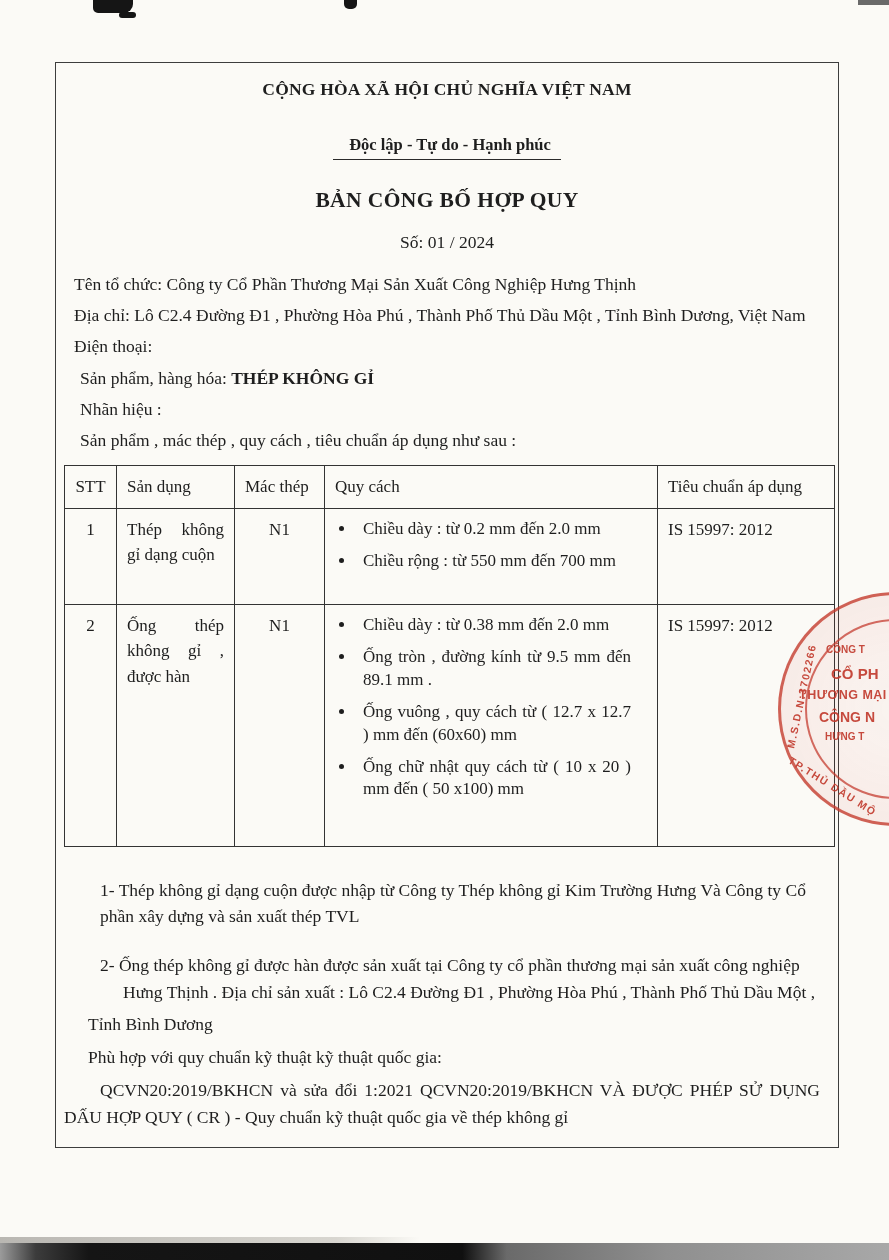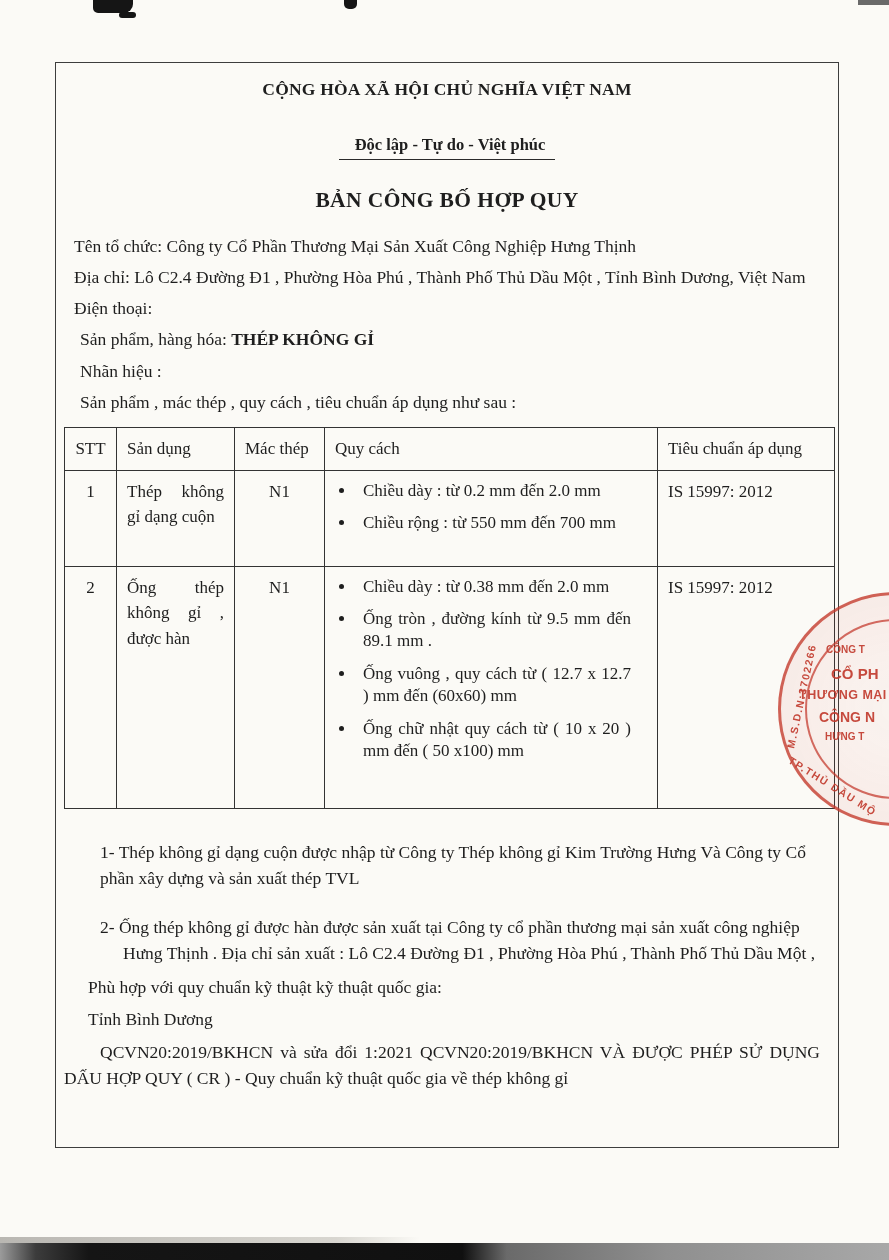--- a/index.html
+++ b/index.html
@@ -146,22 +146,23 @@
 
   <div class="mark mark-a"></div>
   <div class="mark mark-b"></div>
   <div class="mark mark-c"></div>
   <div class="mark mark-d"></div>
 
   <div class="frame">
 
     <div class="center">
       <div class="nat-title">CỘNG HÒA XÃ HỘI CHỦ NGHĨA VIỆT NAM</div><br>
-      <div class="motto">Độc lập - Tự do - Việt phúc</div>
+      <div class="motto">Độc lập - Tự do - Hạnh phúc</div>
       <div class="doc-title">BẢN CÔNG BỐ HỢP QUY</div>
+      <div class="doc-number">Số: 01 / 2024</div>
     </div>
 
     <p class="para first">Tên tổ chức: Công ty Cổ Phần Thương Mại Sản Xuất Công Nghiệp Hưng Thịnh</p>
     <p class="para">Địa chỉ: Lô C2.4 Đường Đ1 , Phường Hòa Phú , Thành Phố Thủ Dầu Một , Tỉnh Bình Dương, Việt Nam</p>
     <p class="para">Điện thoại:</p>
     <p class="para indent1"><span>Sản phẩm, hàng hóa: </span><span class="product-value">THÉP KHÔNG GỈ</span></p>
     <p class="para indent1">Nhãn hiệu :</p>
     <p class="para indent1">Sản phẩm , mác thép , quy cách , tiêu chuẩn áp dụng như sau :</p>
 
     <table class="spec">
@@ -207,22 +208,22 @@
             </ul>
           </td>
           <td>IS 15997: 2012</td>
         </tr>
       </tbody>
     </table>
 
     <div class="notes">
       <p class="para note1">1- Thép không gỉ dạng cuộn được nhập từ Công ty Thép không gỉ Kim Trường Hưng Và Công ty Cổ phần xây dựng và sản xuất thép TVL</p>
       <p class="para note2">2- Ống thép không gỉ được hàn được sản xuất tại Công ty cổ phần thương mại sản xuất công nghiệp Hưng Thịnh . Địa chỉ sản xuất : Lô C2.4 Đường Đ1 , Phường Hòa Phú , Thành Phố Thủ Dầu Một ,</p>
+      <p class="para province">Tỉnh Bình Dương</p>
       <p class="para conformity">Phù hợp với quy chuẩn kỹ thuật kỹ thuật quốc gia:</p>
-      <p class="para province">Tỉnh Bình Dương</p>
       <p class="para regulation">QCVN20:2019/BKHCN và sửa đổi 1:2021 QCVN20:2019/BKHCN VÀ ĐƯỢC PHÉP SỬ DỤNG DẤU HỢP QUY ( CR ) - Quy chuẩn kỹ thuật quốc gia về thép không gỉ</p>
     </div>
 
   </div>
 
   <div class="stamp">
     <div class="ring-outer"></div>
     <div class="ring-inner"></div>
     <span class="line l0">CÔNG T</span>
     <span class="line l1">CỔ PH</span>

